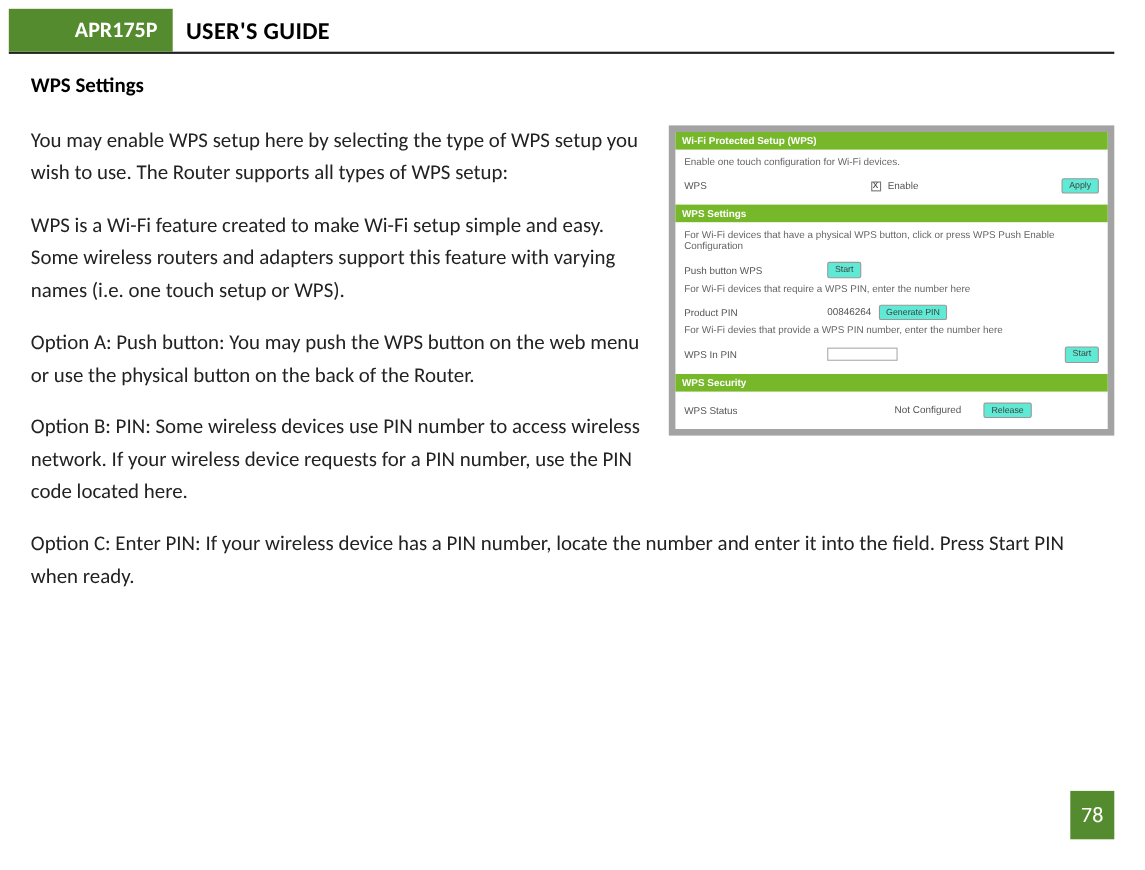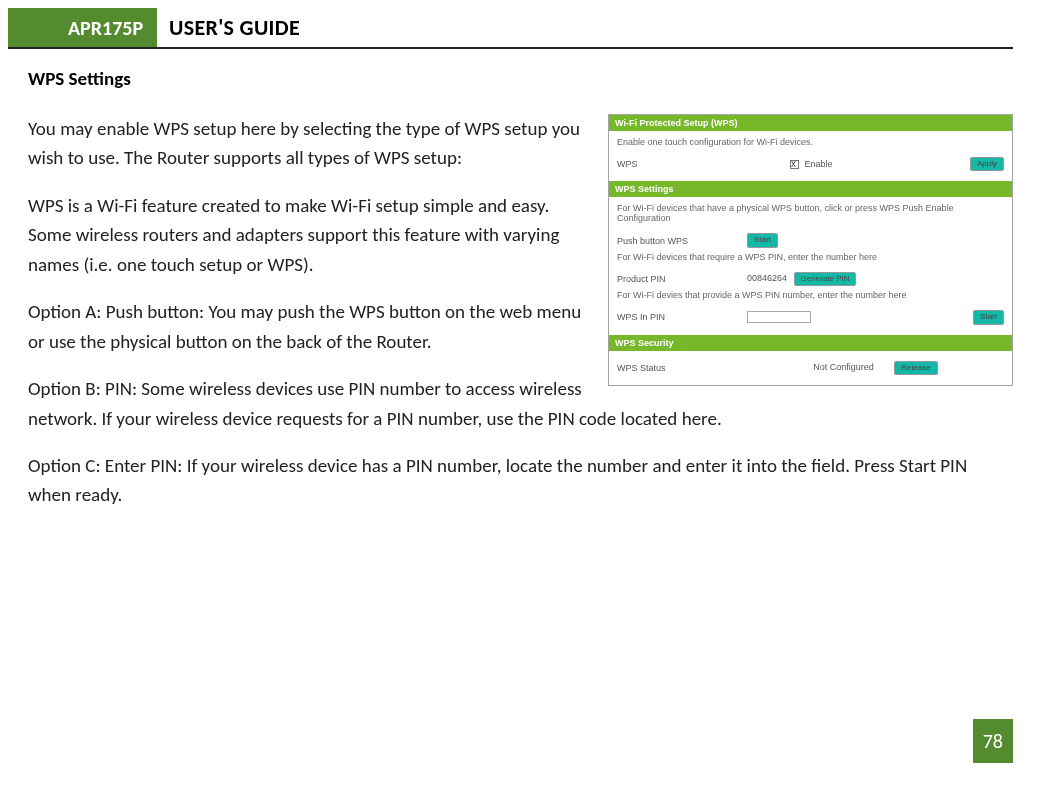--- a/index.html
+++ b/index.html
@@ -39,21 +39,21 @@
       padding: 18px 28px 0 28px;
       position: relative;
     }
     .section-title {
       font-weight: bold;
       font-size: 19px;
       margin-bottom: 24px;
     }
     .float-box {
       float: right;
-      border: 1px solid #a3a3a3;
+      border: 6px solid #a3a3a3;
       width: 405px;
       margin-left: 18px;
       margin-bottom: 12px;
       font-family: Arial, sans-serif;
       font-size: 9px;
       color: #555;
       background: #fff;
     }
     .panel-h {
       background: #77b82a;
@@ -77,21 +77,21 @@
       color: #555;
       padding: 4px 0;
     }
     .row .label2 { width: 130px; }
     .row .mid { flex: 1; text-align: center; }
     .row .right { flex: 1; text-align: right; }
     .btn2 {
       display: inline-block;
       border: 1px solid #999;
       border-radius: 2px;
-      background: #14b8a6;
+      background: #5eead4;
       font-size: 8px;
       padding: 1px 6px;
       color: #444;
       line-height: 1.3;
     }
     .chk {
       display: inline-block;
       width: 9px;
       height: 9px;
       border: 1px solid #777;

